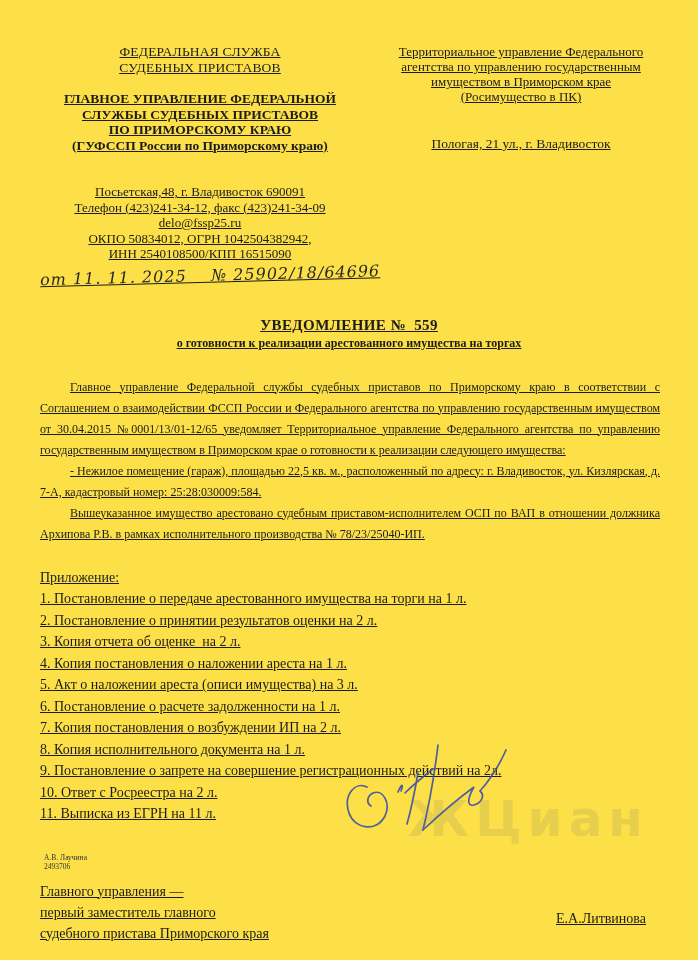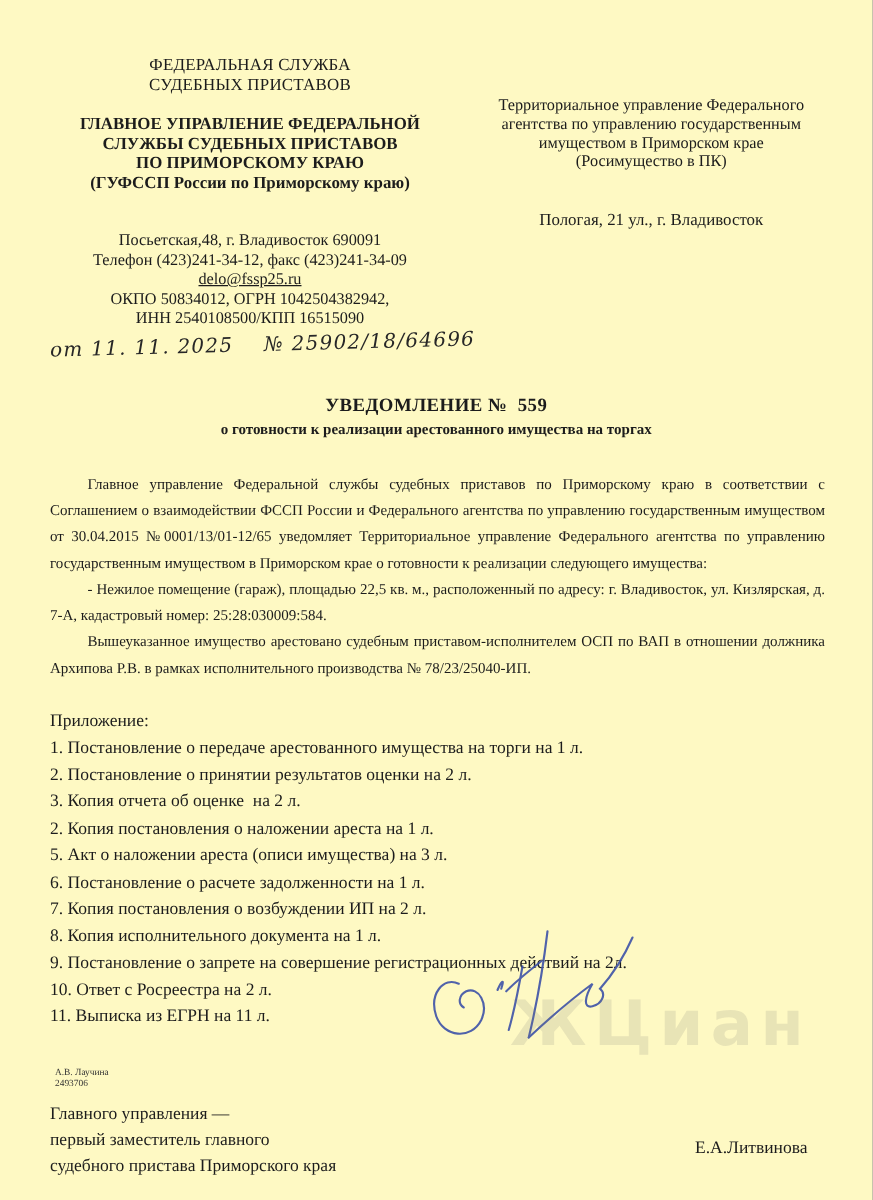--- a/index.html
+++ b/index.html
@@ -1,33 +1,34 @@
 <!DOCTYPE html>
 <html><head>
 <meta charset="utf-8">
 <style>
   html,body{margin:0;padding:0;background:#9a9a9a;}
   .page{
     position:relative;
     width:698px;height:960px;
-    background:#fef9c3;
+    background:#fde047;
     font-family:"Liberation Serif", serif;
     color:#1c1c1c;
     overflow:hidden;
     box-sizing:border-box;
+    text-decoration:underline;
   }
   
   .header-row{display:flex;padding:44px 22px 0 40px;}
   .hl{width:320px;text-align:center;}
   .hr{flex:1;text-align:center;padding-left:6px;}
   .org-top{font-size:13.5px;line-height:15.5px;letter-spacing:.2px;}
   .org-main{font-weight:bold;font-size:13.5px;line-height:15.5px;margin-top:16px;}
   .addr{font-size:13px;line-height:15.5px;margin-top:31px;}
   .email-line{text-decoration:underline;}
-  .recipient{font-size:13px;line-height:15px;margin-top:32px;}
+  .recipient{font-size:13px;line-height:15px;}
   .raddr{margin-top:32px;font-size:13.5px;}
   .handwritten{
     margin-top:4px;font-size:16px;font-style:italic;
     font-family:"DejaVu Serif", serif;
     transform:rotate(-1.5deg);
     white-space:pre;color:#272727;letter-spacing:1px;
   }
   
   .title-block{margin-top:32px;text-align:center;font-weight:bold;}
   .t1{font-size:15px;white-space:pre;letter-spacing:.4px;}
@@ -105,21 +106,21 @@
     <p>- Нежилое помещение (гараж), площадью 22,5 кв. м., расположенный по адресу: г. Владивосток, ул. Кизлярская, д. 7-А, кадастровый номер: 25:28:030009:584.</p>
     <p>Вышеуказанное имущество арестовано судебным приставом-исполнителем ОСП по ВАП в отношении должника Архипова Р.В. в рамках исполнительного производства № 78/23/25040-ИП.</p>
   </div>
 
   <div class="attachments">
     <div>Приложение:</div>
     <div>
         <div class="att-item">1. Постановление о передаче арестованного имущества на торги на 1 л.</div>
         <div class="att-item">2. Постановление о принятии результатов оценки на 2 л.</div>
         <div class="att-item">3. Копия отчета об оценке  на 2 л.</div>
-        <div class="att-item">2. Копия постановления о наложении ареста на 1 л.</div>
+        <div class="att-item">4. Копия постановления о наложении ареста на 1 л.</div>
         <div class="att-item">5. Акт о наложении ареста (описи имущества) на 3 л.</div>
         <div class="att-item">6. Постановление о расчете задолженности на 1 л.</div>
         <div class="att-item">7. Копия постановления о возбуждении ИП на 2 л.</div>
         <div class="att-item">8. Копия исполнительного документа на 1 л.</div>
         <div class="att-item">9. Постановление о запрете на совершение регистрационных действий на 2л.</div>
         <div class="att-item">10. Ответ с Росреестра на 2 л.</div>
         <div class="att-item">11. Выписка из ЕГРН на 11 л.</div>
       </div>
   </div>
 

